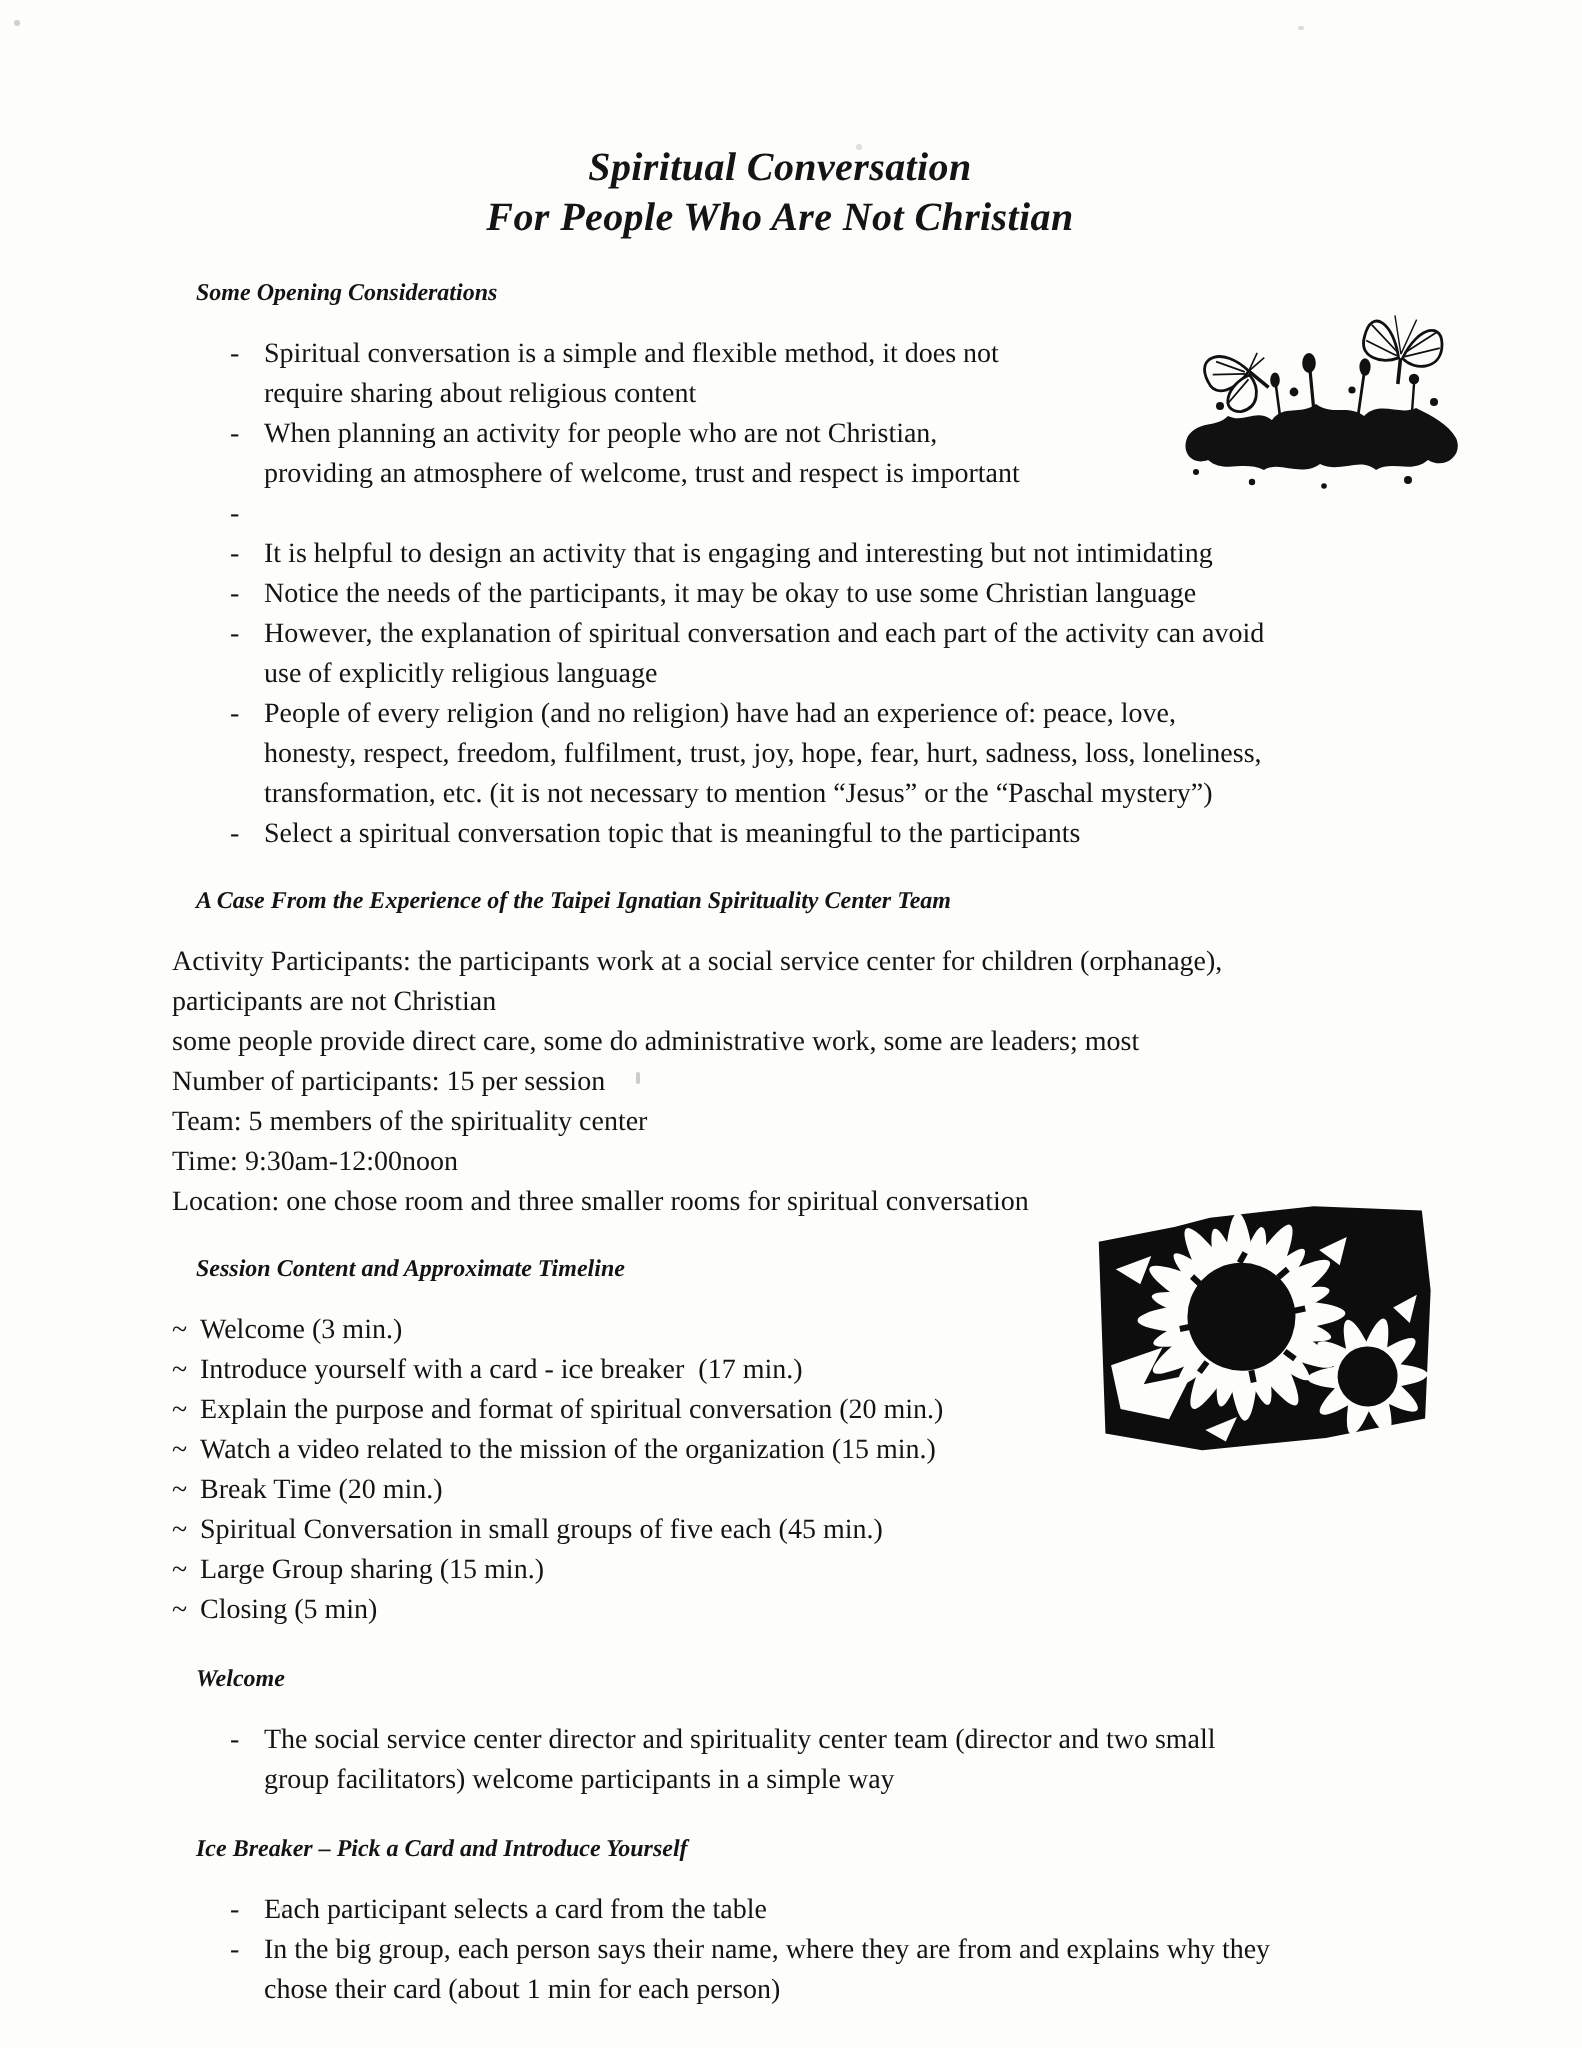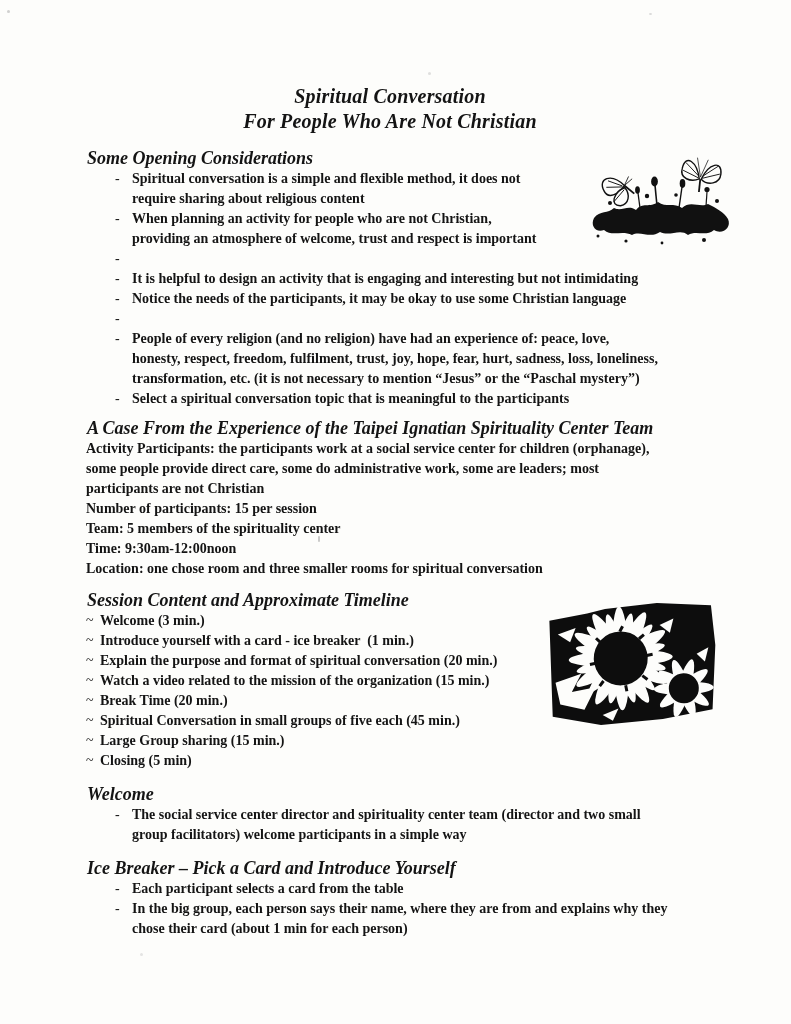--- a/index.html
+++ b/index.html
@@ -4,38 +4,38 @@
 <style>
   html,body { margin:0; padding:0; background:#ffffff; }
   .page {
     position:relative;
     width:791px; height:1024px;
     background:#fdfdfb;
     font-family:"Liberation Serif", serif;
     color:#141414;
     overflow:hidden;
   }
-  .content { position:absolute; left:86px; top:84px; width:660px; }
+  .content { position:absolute; left:86px; top:72px; width:660px; }
   .doc-title {
     width:608px; text-align:center;
     font-weight:bold; font-style:italic;
     font-size:20px; line-height:25px;
     letter-spacing:0.2px;
   }
   section { display:block; }
   .s1 { margin-top:14px; }
   .s2 { margin-top:9px; }
   .s3 { margin-top:11px; }
   .s4 { margin-top:13px; }
   .s5 { margin-top:13px; }
   h2 {
-    margin:1px; font-size:18px; line-height:20px;
+    margin:12px; font-size:12px; line-height:20px;
     font-weight:bold; font-style:italic;
   }
-  .line { white-space:pre; font-size:14px; line-height:20px;font-weight:bold; }
+  .line { white-space:pre; font-size:14px; line-height:20px; }
   .bullet { display:flex; align-items:flex-start; }
   .bullet .marker {
     flex:none; width:17px; padding-left:29px;
     font-size:14px; line-height:20px;
   }
   .titem { display:flex; align-items:flex-start; }
   .titem .tmarker { flex:none; width:14px; font-size:14px; line-height:20px; }
   .butterflies { position:absolute; left:588px; top:156px; }
   .sunflowers  { position:absolute; left:541px; top:596px; }
   .speck { position:absolute; background:#9a9a9a; border-radius:50%; }
@@ -165,57 +165,61 @@
       <div class="bullet">
         <span class="marker">-</span>
         <div class="line">It is helpful to design an activity that is engaging and interesting but not intimidating</div>
       </div>
       <div class="bullet">
         <span class="marker">-</span>
         <div class="line">Notice the needs of the participants, it may be okay to use some Christian language</div>
       </div>
       <div class="bullet">
         <span class="marker">-</span>
+        <div>
+          <div class="line">However, the explanation of spiritual conversation and each part of the activity can avoid</div>
+          <div class="line">use of explicitly religious language</div>
+        </div>
       </div>
       <div class="bullet">
         <span class="marker">-</span>
         <div>
           <div class="line">People of every religion (and no religion) have had an experience of: peace, love,</div>
           <div class="line">honesty, respect, freedom, fulfilment, trust, joy, hope, fear, hurt, sadness, loss, loneliness,</div>
           <div class="line">transformation, etc. (it is not necessary to mention “Jesus” or the “Paschal mystery”)</div>
         </div>
       </div>
       <div class="bullet">
         <span class="marker">-</span>
         <div class="line">Select a spiritual conversation topic that is meaningful to the participants</div>
       </div>
     </section>
 
     <section class="s2">
       <h2>A Case From the Experience of the Taipei Ignatian Spirituality Center Team</h2>
       <div>
         <div class="line">Activity Participants: the participants work at a social service center for children (orphanage),</div>
+        <div class="line">participants are not Christian</div>
         <div class="line">some people provide direct care, some do administrative work, some are leaders; most</div>
-        <div class="line">participants are not Christian</div>
       </div>
       <div class="line">Number of participants: 15 per session</div>
       <div class="line">Team: 5 members of the spirituality center</div>
       <div class="line">Time: 9:30am-12:00noon</div>
       <div class="line">Location: one chose room and three smaller rooms for spiritual conversation</div>
     </section>
 
     <section class="s3">
       <h2>Session Content and Approximate Timeline</h2>
       <div class="titem">
         <span class="tmarker">~</span>
         <div class="line">Welcome (3 min.)</div>
       </div>
       <div class="titem">
         <span class="tmarker">~</span>
-        <div class="line">Introduce yourself with a card - ice breaker  (1 min.)</div>
+        <div class="line">Introduce yourself with a card - ice breaker  (17 min.)</div>
       </div>
       <div class="titem">
         <span class="tmarker">~</span>
         <div class="line">Explain the purpose and format of spiritual conversation (20 min.)</div>
       </div>
       <div class="titem">
         <span class="tmarker">~</span>
         <div class="line">Watch a video related to the mission of the organization (15 min.)</div>
       </div>
       <div class="titem">

